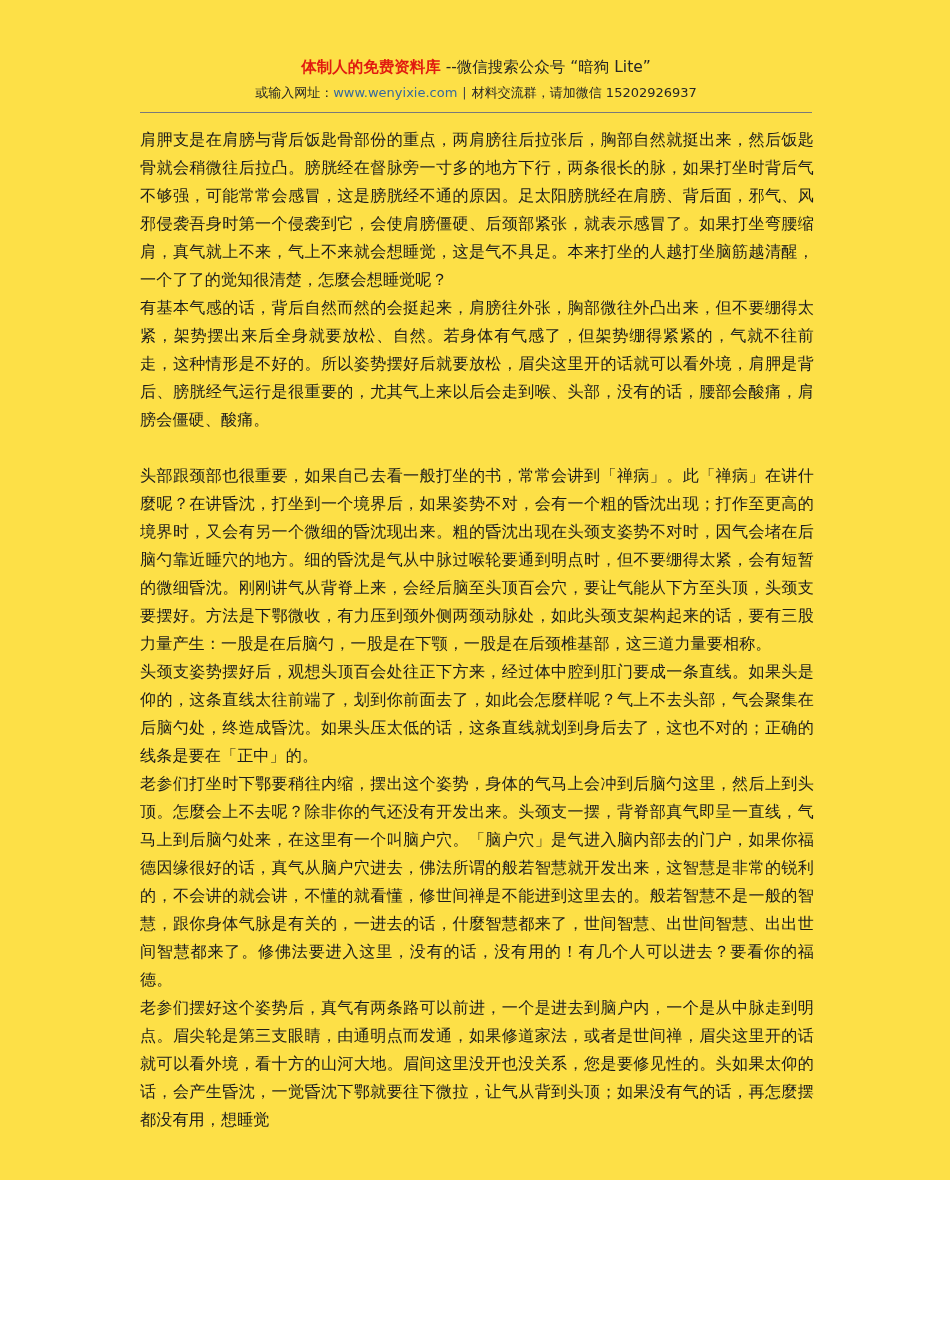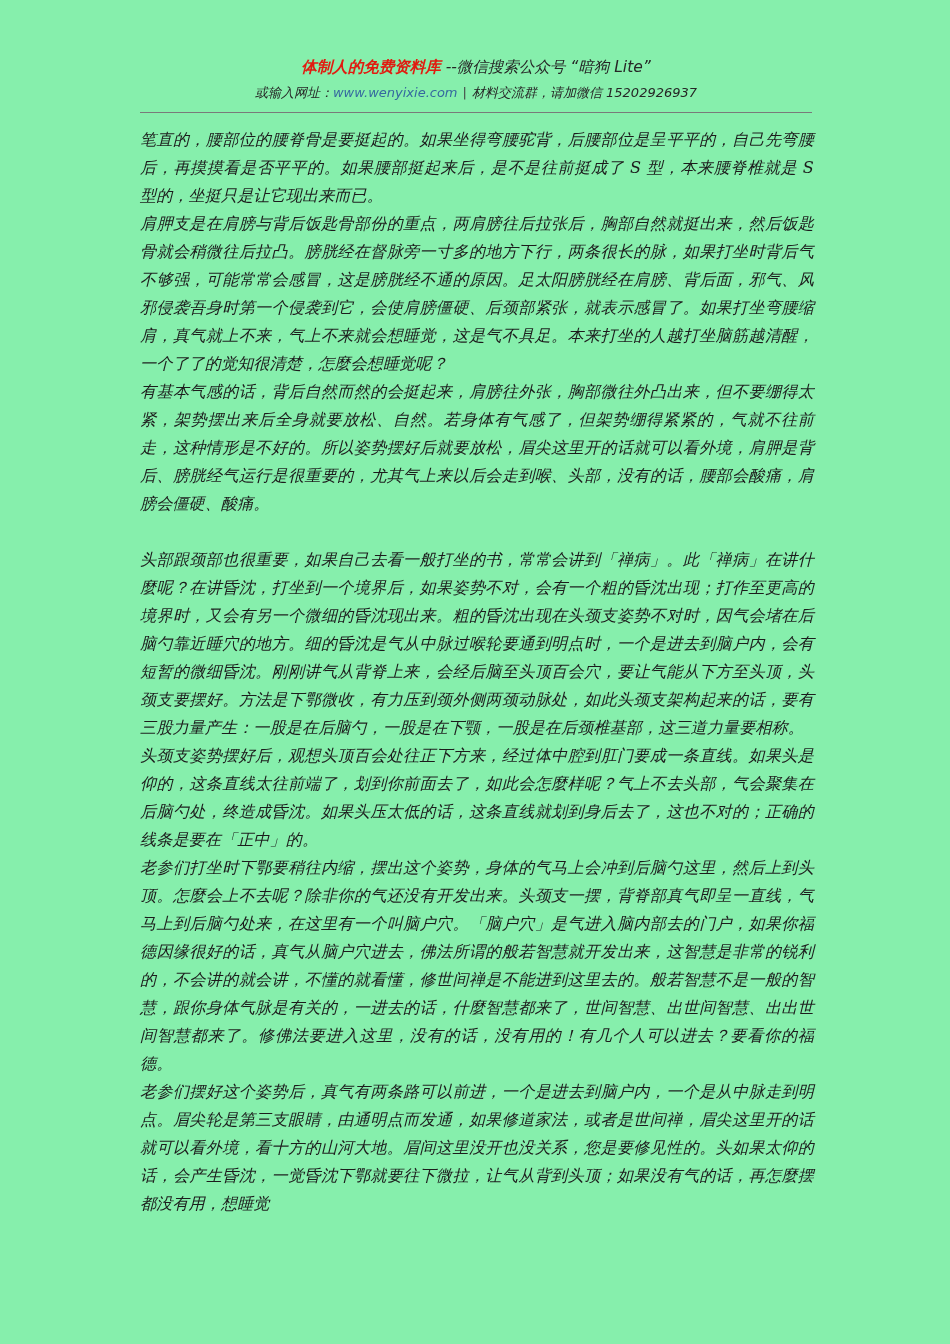--- a/index.html
+++ b/index.html
@@ -11,24 +11,23 @@
     width: 950px;
     height: 1344px;
     font-family: "DejaVu Serif", "Liberation Serif", serif;
     color: #1a1a1a;
     overflow: hidden;
   }
 
   .page {
     position: relative;
     width: 950px;
-    height: 1344px;
+    height: 1180px;
     box-sizing: border-box;
-    background: #86efac;
-    font-style: italic;
+    background: #fde047;
   }
 
   
   .banner {
     position: absolute;
     left: 140px;
     top: 55px;
     width: 672px;
     text-align: center;
     font-family: "DejaVu Sans", "Liberation Sans", sans-serif;
@@ -102,23 +101,22 @@
     <div class="banner-line1">
       <span class="brand-red">体制人的免费资料库</span><span class="banner-plain"> --微信搜索公众号 “暗狗 Lite”</span>
     </div>
     <div class="banner-line2">
       <span class="banner-plain">或输入网址：</span><span class="banner-url">www.wenyixie.com</span><span class="banner-sep">|</span><span class="banner-plain">材料交流群，请加微信 15202926937</span>
     </div>
   </div>
   <div class="banner-rule"></div>
 
   <div class="content">
-    <p class="para">笔直的，腰部位的腰脊骨是要挺起的。如果坐得弯腰驼背，后腰部位是呈平平的，自己先弯腰后，再摸摸看是否平平的。如果腰部挺起来后，是不是往前挺成了 S 型，本来腰脊椎就是 S 型的，坐挺只是让它现出来而已。</p>
     <p class="para">肩胛支是在肩膀与背后饭匙骨部份的重点，两肩膀往后拉张后，胸部自然就挺出来，然后饭匙骨就会稍微往后拉凸。膀胱经在督脉旁一寸多的地方下行，两条很长的脉，如果打坐时背后气不够强，可能常常会感冒，这是膀胱经不通的原因。足太阳膀胱经在肩膀、背后面，邪气、风邪侵袭吾身时第一个侵袭到它，会使肩膀僵硬、后颈部紧张，就表示感冒了。如果打坐弯腰缩肩，真气就上不来，气上不来就会想睡觉，这是气不具足。本来打坐的人越打坐脑筋越清醒，一个了了的觉知很清楚，怎麼会想睡觉呢？</p>
     <p class="para">有基本气感的话，背后自然而然的会挺起来，肩膀往外张，胸部微往外凸出来，但不要绷得太紧，架势摆出来后全身就要放松、自然。若身体有气感了，但架势绷得紧紧的，气就不往前走，这种情形是不好的。所以姿势摆好后就要放松，眉尖这里开的话就可以看外境，肩胛是背后、膀胱经气运行是很重要的，尤其气上来以后会走到喉、头部，没有的话，腰部会酸痛，肩膀会僵硬、酸痛。</p>
     <div class="spacer"></div>
-    <p class="para">头部跟颈部也很重要，如果自己去看一般打坐的书，常常会讲到「禅病」。此「禅病」在讲什麼呢？在讲昏沈，打坐到一个境界后，如果姿势不对，会有一个粗的昏沈出现；打作至更高的境界时，又会有另一个微细的昏沈现出来。粗的昏沈出现在头颈支姿势不对时，因气会堵在后脑勺靠近睡穴的地方。细的昏沈是气从中脉过喉轮要通到明点时，一个是进去到脑户内，会有短暂的微细昏沈。刚刚讲气从背脊上来，会经后脑至头顶百会穴，要让气能从下方至头顶，头颈支要摆好。方法是下鄂微收，有力压到颈外侧两颈动脉处，如此头颈支架构起来的话，要有三股力量产生：一股是在后脑勺，一股是在下颚，一股是在后颈椎基部，这三道力量要相称。</p>
+    <p class="para">头部跟颈部也很重要，如果自己去看一般打坐的书，常常会讲到「禅病」。此「禅病」在讲什麼呢？在讲昏沈，打坐到一个境界后，如果姿势不对，会有一个粗的昏沈出现；打作至更高的境界时，又会有另一个微细的昏沈现出来。粗的昏沈出现在头颈支姿势不对时，因气会堵在后脑勺靠近睡穴的地方。细的昏沈是气从中脉过喉轮要通到明点时，但不要绷得太紧，会有短暂的微细昏沈。刚刚讲气从背脊上来，会经后脑至头顶百会穴，要让气能从下方至头顶，头颈支要摆好。方法是下鄂微收，有力压到颈外侧两颈动脉处，如此头颈支架构起来的话，要有三股力量产生：一股是在后脑勺，一股是在下颚，一股是在后颈椎基部，这三道力量要相称。</p>
     <p class="para">头颈支姿势摆好后，观想头顶百会处往正下方来，经过体中腔到肛门要成一条直线。如果头是仰的，这条直线太往前端了，划到你前面去了，如此会怎麼样呢？气上不去头部，气会聚集在后脑勺处，终造成昏沈。如果头压太低的话，这条直线就划到身后去了，这也不对的；正确的线条是要在「正中」的。</p>
     <p class="para">老参们打坐时下鄂要稍往内缩，摆出这个姿势，身体的气马上会冲到后脑勺这里，然后上到头顶。怎麼会上不去呢？除非你的气还没有开发出来。头颈支一摆，背脊部真气即呈一直线，气马上到后脑勺处来，在这里有一个叫脑户穴。「脑户穴」是气进入脑内部去的门户，如果你福德因缘很好的话，真气从脑户穴进去，佛法所谓的般若智慧就开发出来，这智慧是非常的锐利的，不会讲的就会讲，不懂的就看懂，修世间禅是不能进到这里去的。般若智慧不是一般的智慧，跟你身体气脉是有关的，一进去的话，什麼智慧都来了，世间智慧、出世间智慧、出出世间智慧都来了。修佛法要进入这里，没有的话，没有用的！有几个人可以进去？要看你的福德。</p>
     <p class="para">老参们摆好这个姿势后，真气有两条路可以前进，一个是进去到脑户内，一个是从中脉走到明点。眉尖轮是第三支眼睛，由通明点而发通，如果修道家法，或者是世间禅，眉尖这里开的话就可以看外境，看十方的山河大地。眉间这里没开也没关系，您是要修见性的。头如果太仰的话，会产生昏沈，一觉昏沈下鄂就要往下微拉，让气从背到头顶；如果没有气的话，再怎麼摆都没有用，想睡觉</p>
   </div>
 
 </div>
 
 </body></html>

